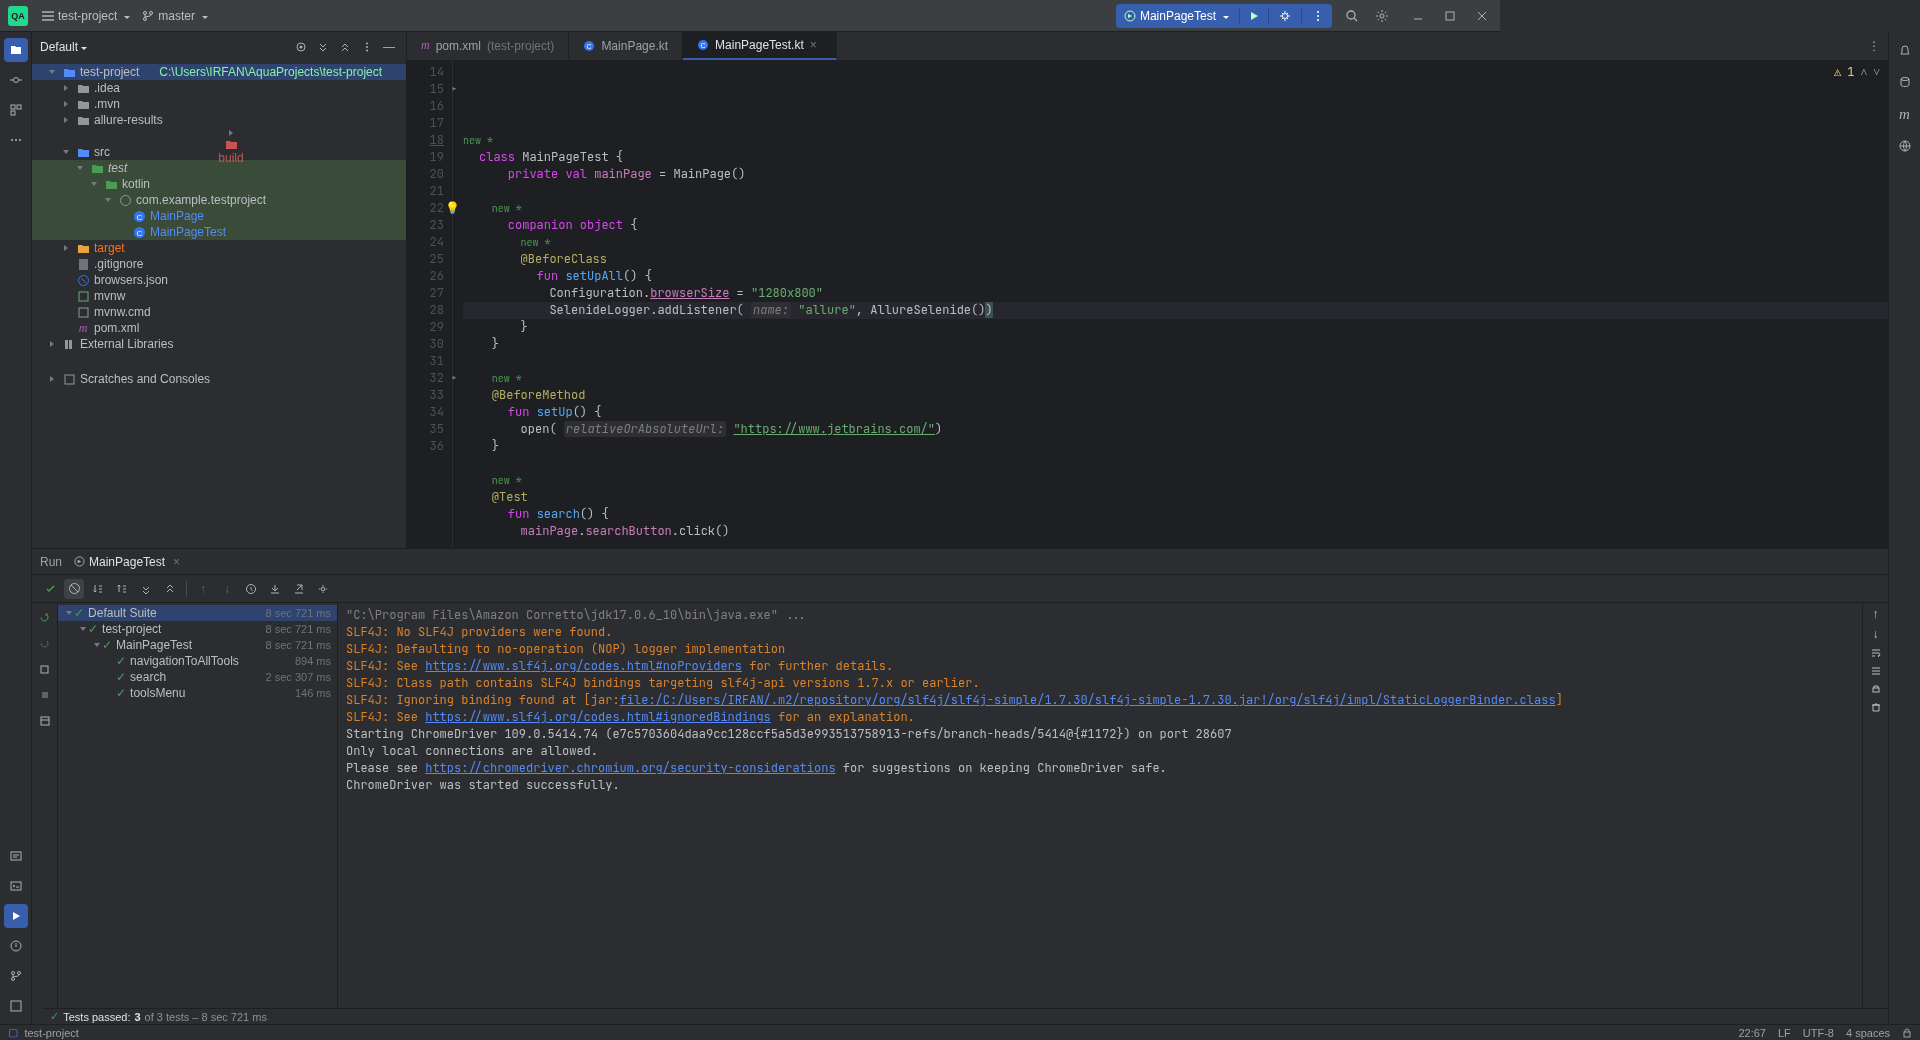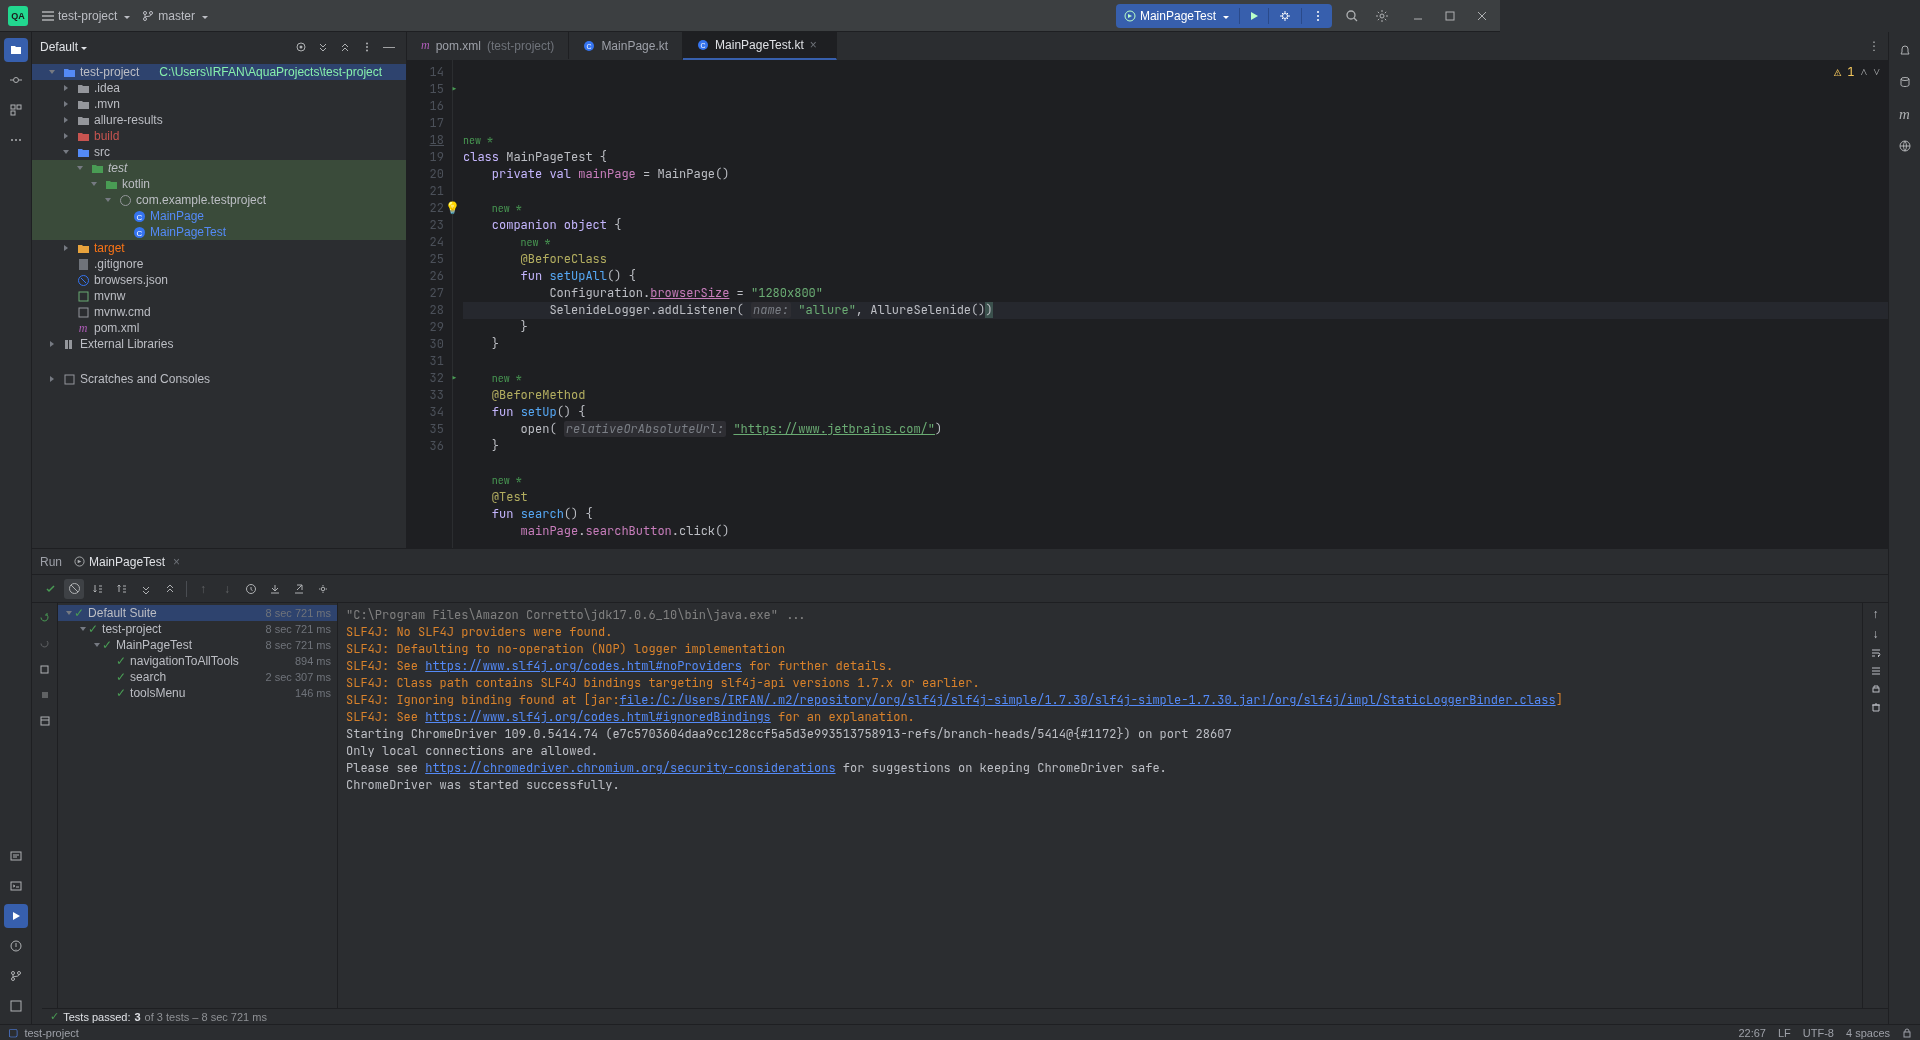--- a/index.html
+++ b/index.html
@@ -45,21 +45,21 @@
 .editor { position: absolute; left: 407px; top: 32px; right: 32px; height: 516px; background: #1e1f22; display: flex; flex-direction: column; }
 .tabs { height: 28px; display: flex; border-bottom: 1px solid #2b2d30; background: #2b2d30; }
 .tab { display: flex; align-items: center; gap: 6px; padding: 0 14px; color: #9da0a8; border-right: 1px solid #1e1f22; cursor: pointer; }
 .tab.active { background: #1e1f22; color: #dfe1e5; border-bottom: 2px solid #375fad; margin-bottom: -1px; }
 .tab .dim { color: #6f737a; }
 .tab .close { width: 12px; color: #6f737a; }
 .tabs .menu { margin-left: auto; padding: 0 8px; display: flex; align-items: center; color: #afb1b3; cursor: pointer; }
 .code { flex: 1; display: flex; font-family: "JetBrains Mono", Consolas, monospace; font-size: 12px; overflow: hidden; position: relative; }
 .gutter { width: 46px; background: #1e1f22; color: #4b5059; text-align: right; padding: 4px 8px 4px 0; line-height: 17px; border-right: 1px solid #2b2d30; }
 .codebody { flex: 1; padding: 4px 0 4px 10px; line-height: 17px; white-space: pre; color: #bcbec4; position: relative; }
-.kw { color: #c4b5fd; }
+.kw { color: #d946ef; margin-left: 16px; }
 .fn { color: #56a8f5; }
 .str { color: #6aab73; }
 .ann { color: #b3ae60; }
 .fld { color: #c77dbb; }
 .param { color: #7a7e85; font-style: italic; background: #2e2e33; padding: 0 2px; border-radius: 2px; }
 .newstar { color: #499c54; font-size: 10px; }
 .ulink { color: #6aab73; text-decoration: underline; }
 .caret-line { background: #26282e; }
 .inspections { position: absolute; right: 8px; top: 4px; display: flex; align-items: center; gap: 6px; color: #afb1b3; }
 .inspections .warn { color: #f2c55c; }
@@ -345,21 +345,21 @@
             <path d="M3 2l4 3-4 3z" fill="#767a82"></path>
           </svg>
         </span>
         <span class="nicon">
           <svg width="13" height="13" viewBox="0 0 13 13">
             <path d="M1 3h4l1 1h6v7H1z" fill="#94969b"></path>
           </svg>
         </span>
         <span>allure-results</span>
       </div>
-      <div class="node" style="padding-left: 28px;">
+      <div class="node" style="padding-left: 28px; flex-direction: column;">
         <span class="arrow">
           <svg width="10" height="10" viewBox="0 0 10 10">
             <path d="M3 2l4 3-4 3z" fill="#767a82"></path>
           </svg>
         </span>
         <span class="nicon">
           <svg width="13" height="13" viewBox="0 0 13 13">
             <path d="M1 3h4l1 1h6v7H1z" fill="#c75450"></path>
           </svg>
         </span>

